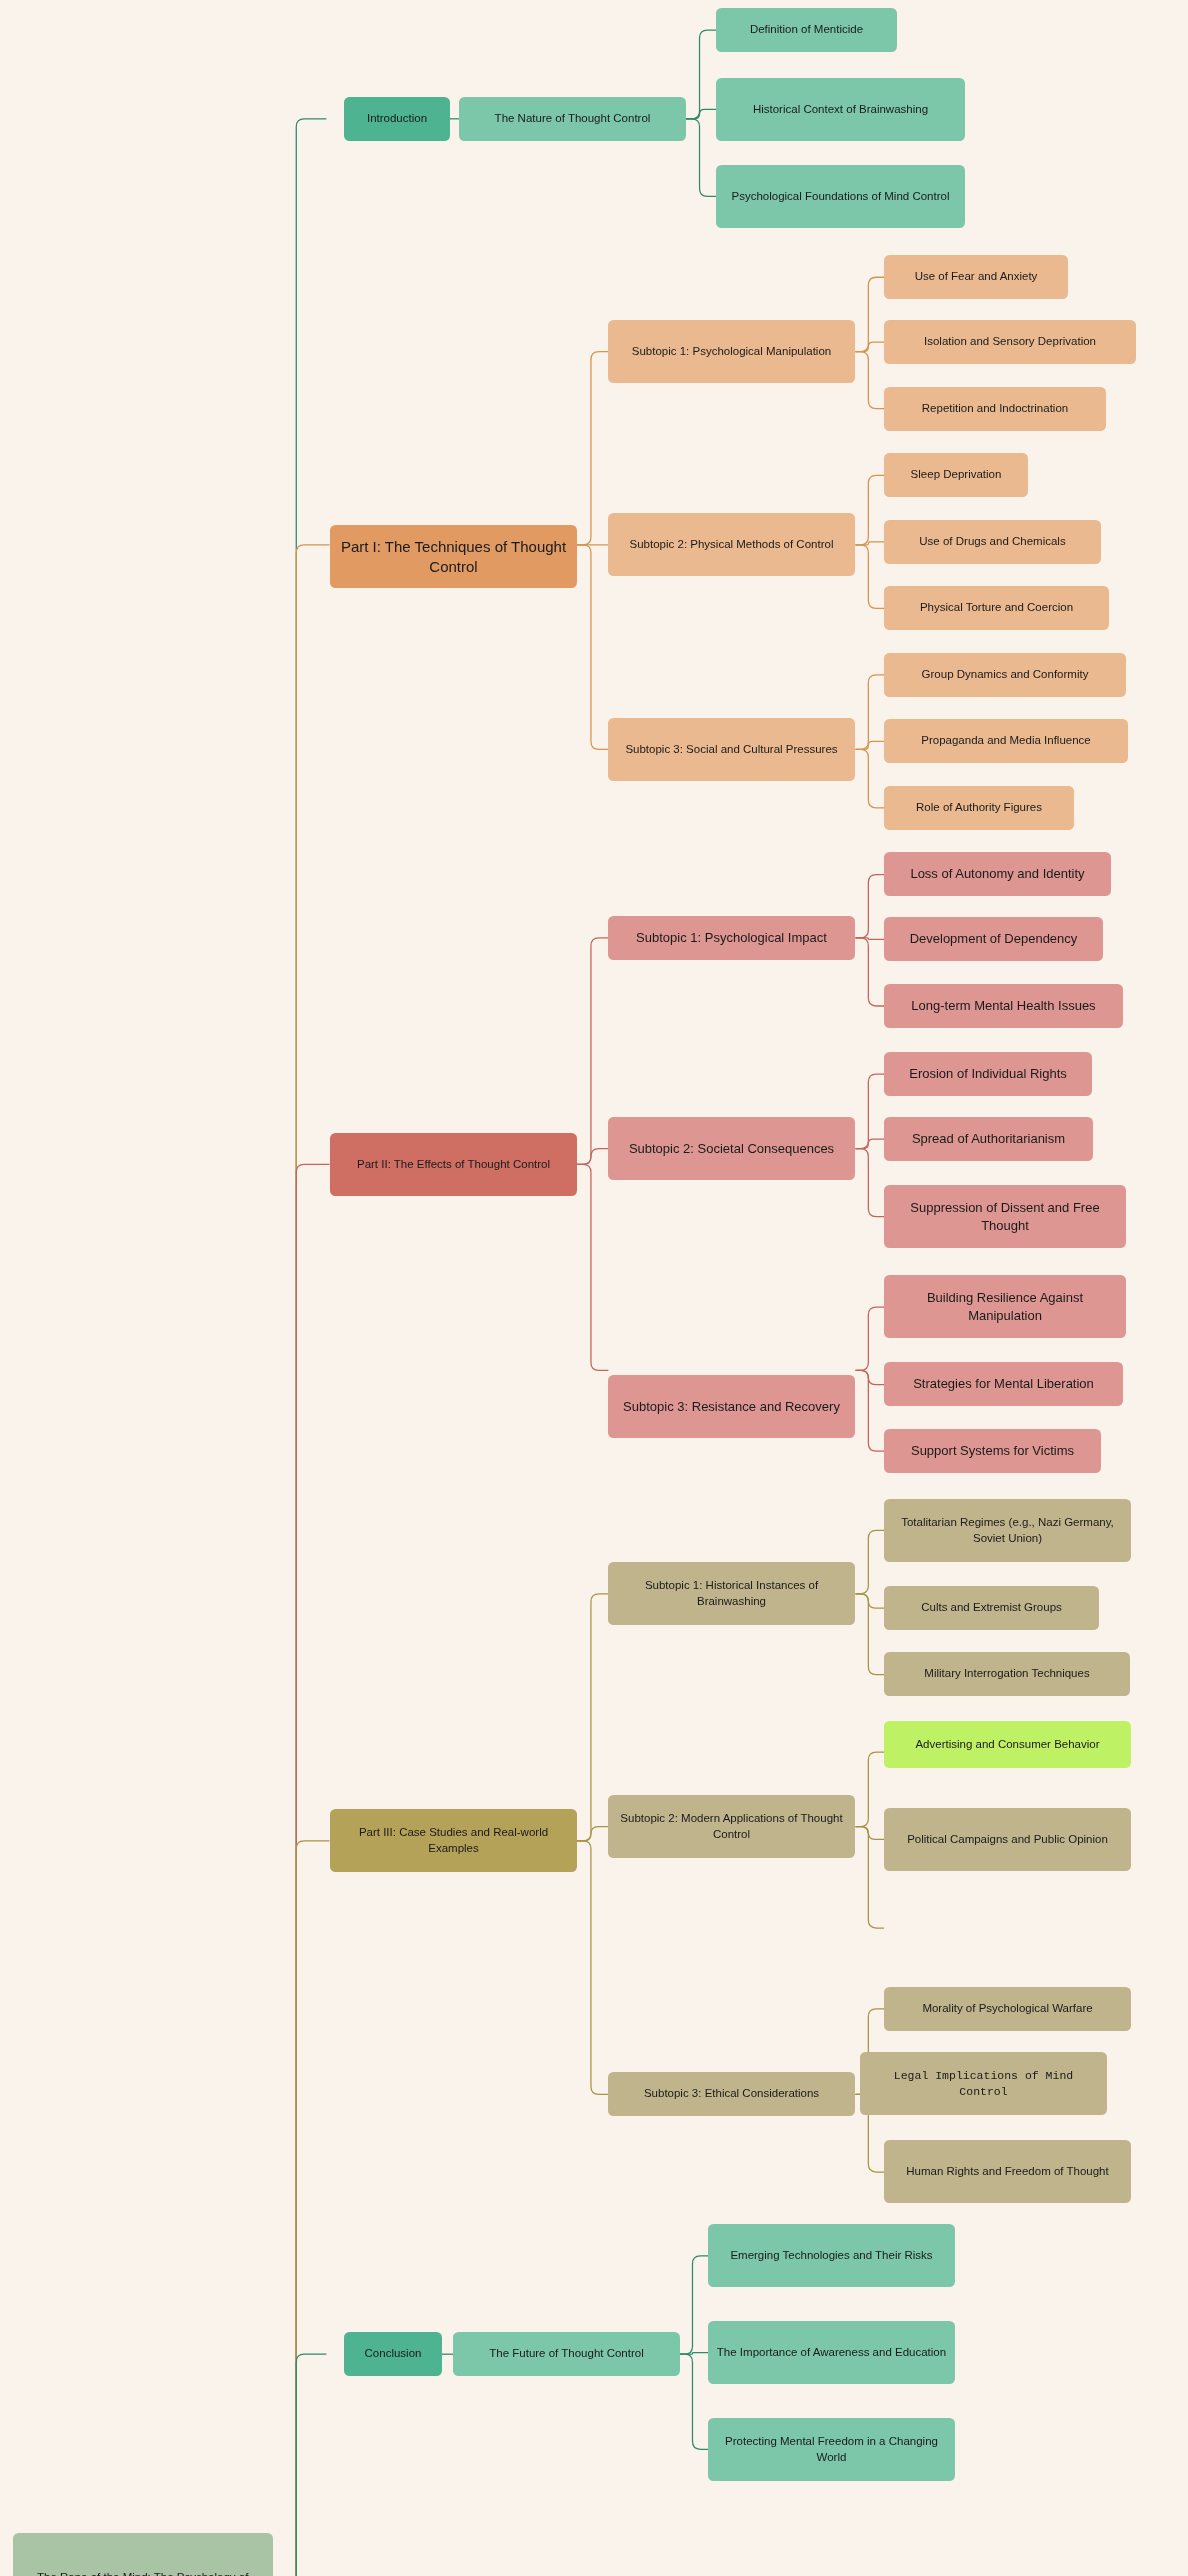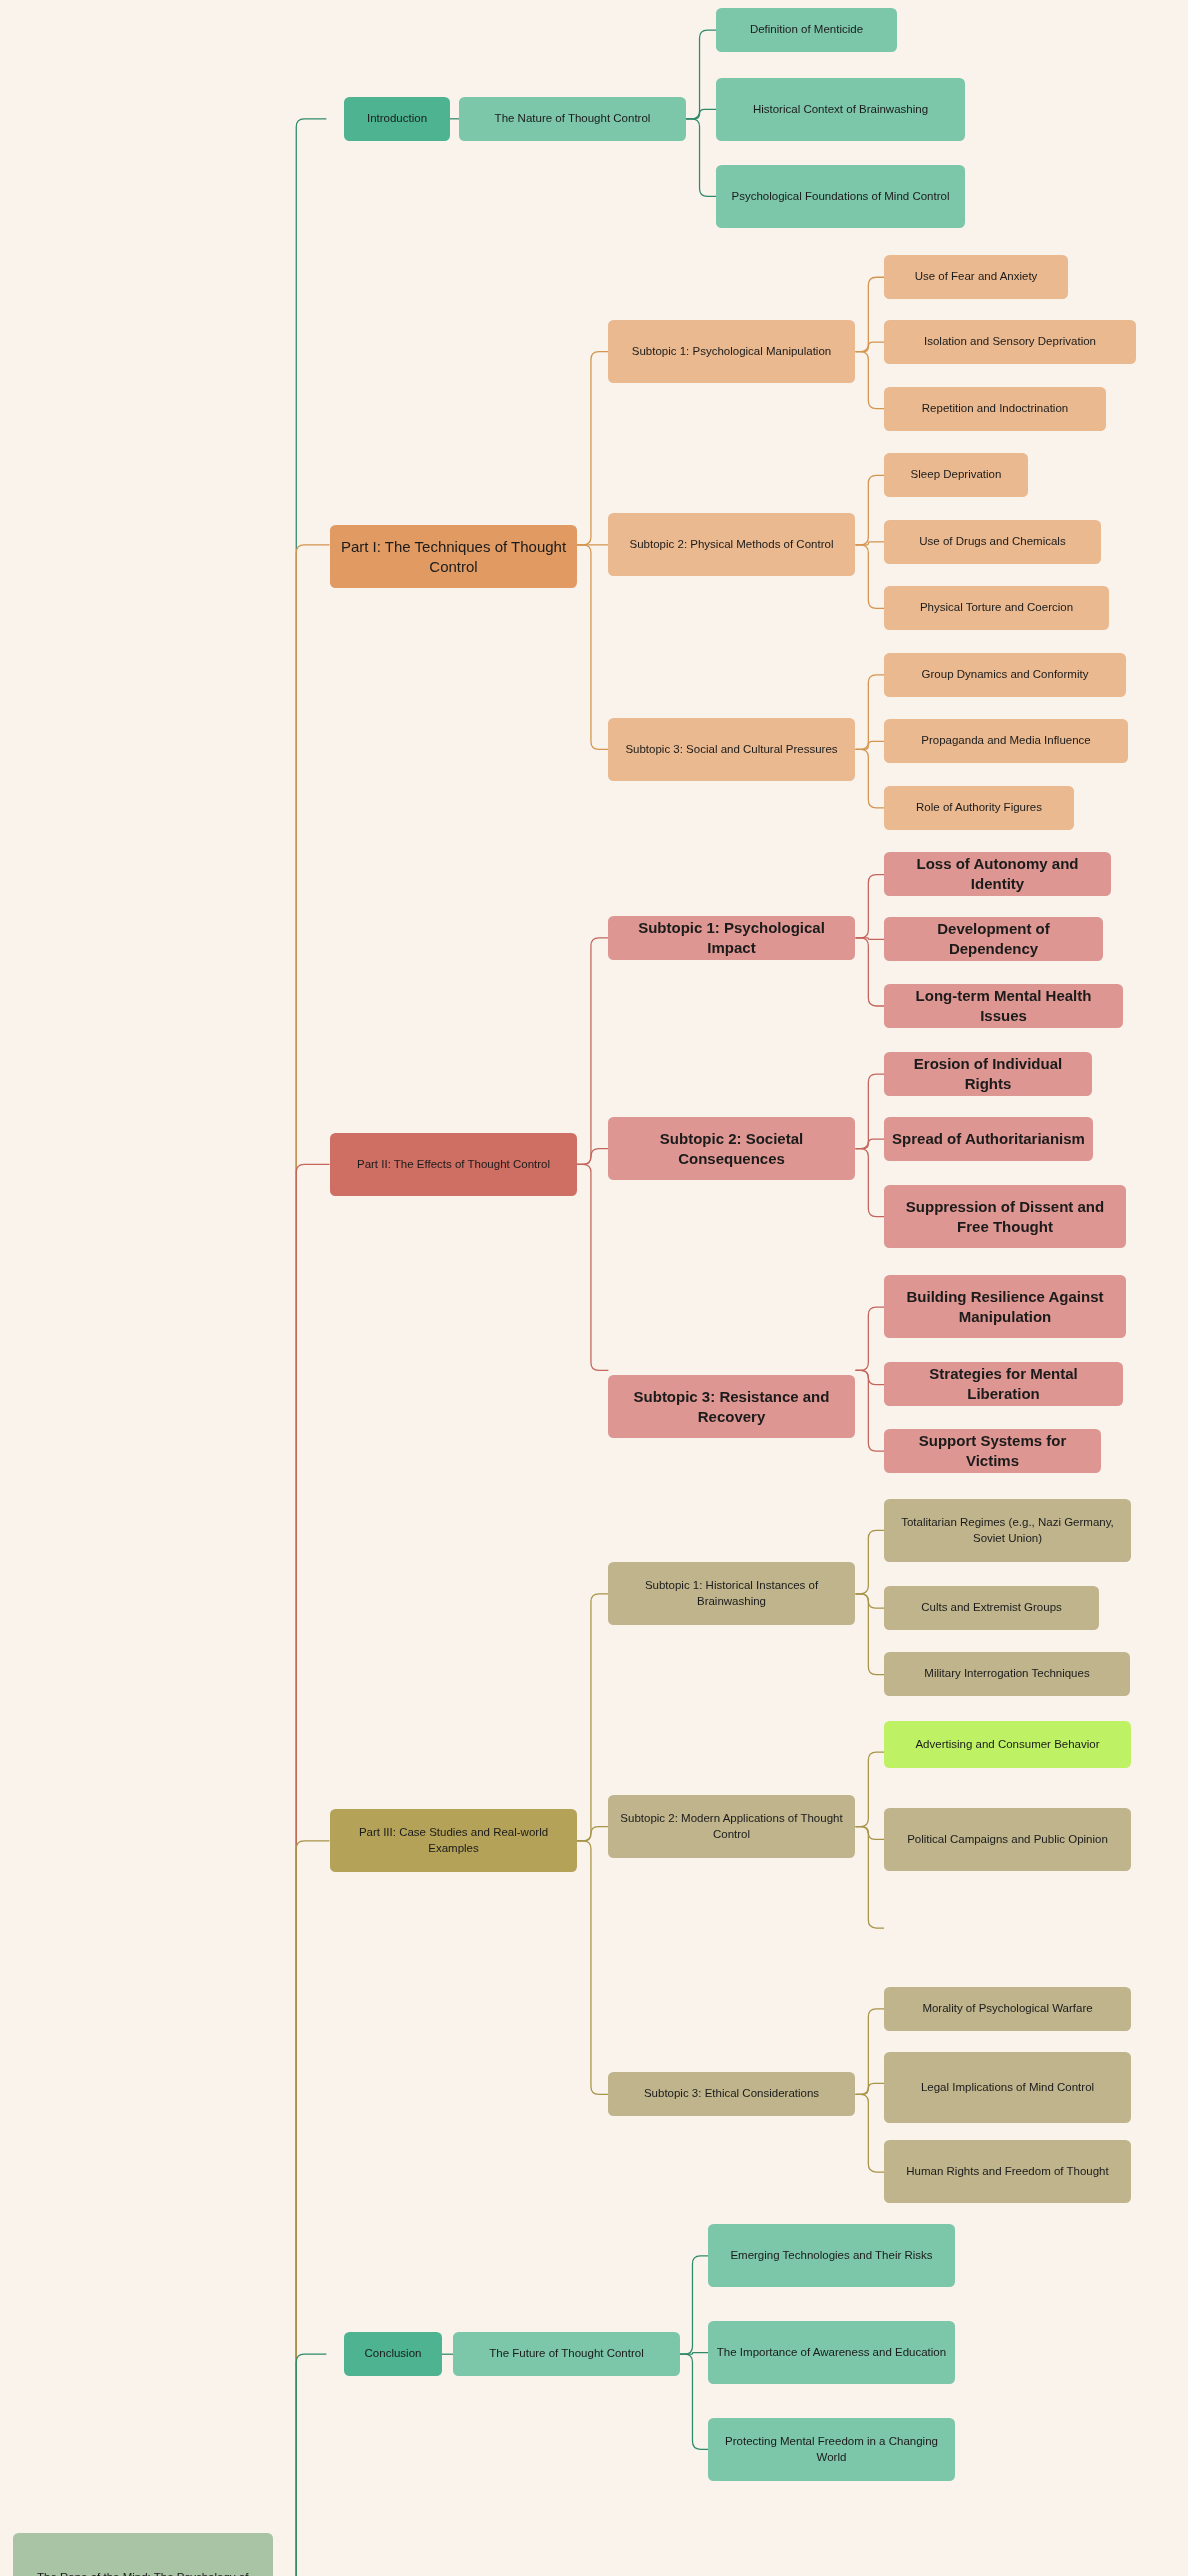--- a/index.html
+++ b/index.html
@@ -47,21 +47,21 @@
   }
   
   .lv-root   { background:#a9c4a4; font-size:11.5px; }
   .c-green-1 { background:#4db391; font-size:11.5px;margin-left:18px; }
   .c-green-2 { background:#7cc6a9; font-size:11.5px; }
 
   .c-orange-1 { background:#e09a62; font-size:15px;margin-top:12px; }
   .c-orange-2 { background:#eab98f; font-size:11.5px; }
 
   .c-red-1 { background:#cf6e63; font-size:11.5px; }
-  .c-red-2 { background:#dd9691; font-size:15px;font-weight:bold; }
+  .c-red-2 { background:#dd9691; font-size:13px; }
 
   .c-olive-1 { background:#b3a258; font-size:11.5px; }
   .c-olive-2 { background:#bfb48c; font-size:11.5px; }
 </style>
 </head>
 <body>
 
 <div id="canvas">
   <svg id="edges" viewBox="0 0 1501 3252" width="1189" height="2576">
       <path d="M 344 3264 L 364 3264 Q 374 3264 374 3254 L 374 160 Q 374 150 384 150 L 412 150" fill="none" stroke="#2f8a6a" stroke-width="1.6"></path>
@@ -233,21 +233,21 @@
     </div>
     <div class="node c-olive-2" style="left: 884px; top: 1808px; width: 247px; height: 63px; background: rgb(191, 180, 140);">
       <span>Political Campaigns and Public Opinion</span>
     </div>
     <div class="node c-olive-2" style="left: 608px; top: 2072px; width: 247px; height: 44px; background: rgb(191, 180, 140);">
       <span>Subtopic 3: Ethical Considerations</span>
     </div>
     <div class="node c-olive-2" style="left: 884px; top: 1987px; width: 247px; height: 44px; background: rgb(191, 180, 140);">
       <span>Morality of Psychological Warfare</span>
     </div>
-    <div class="node c-olive-2" style="left: 884px; top: 2052px; width: 247px; height: 71px; background: rgb(191, 180, 140);">
+    <div class="node c-olive-2" style="left: 860px; top: 2052px; width: 247px; height: 63px; background: rgb(191, 180, 140); font-family: Liberation Mono, monospace;">
       <span>Legal Implications of Mind Control</span>
     </div>
     <div class="node c-olive-2" style="left: 884px; top: 2140px; width: 247px; height: 63px; background: rgb(191, 180, 140);">
       <span>Human Rights and Freedom of Thought</span>
     </div>
     <div class="node c-green-1" style="left: 326px; top: 2332px; width: 98px; height: 44px; background: rgb(77, 179, 145);">
       <span>Conclusion</span>
     </div>
     <div class="node c-green-2" style="left: 453px; top: 2332px; width: 227px; height: 44px; background: rgb(124, 198, 169);">
       <span>The Future of Thought Control</span>

